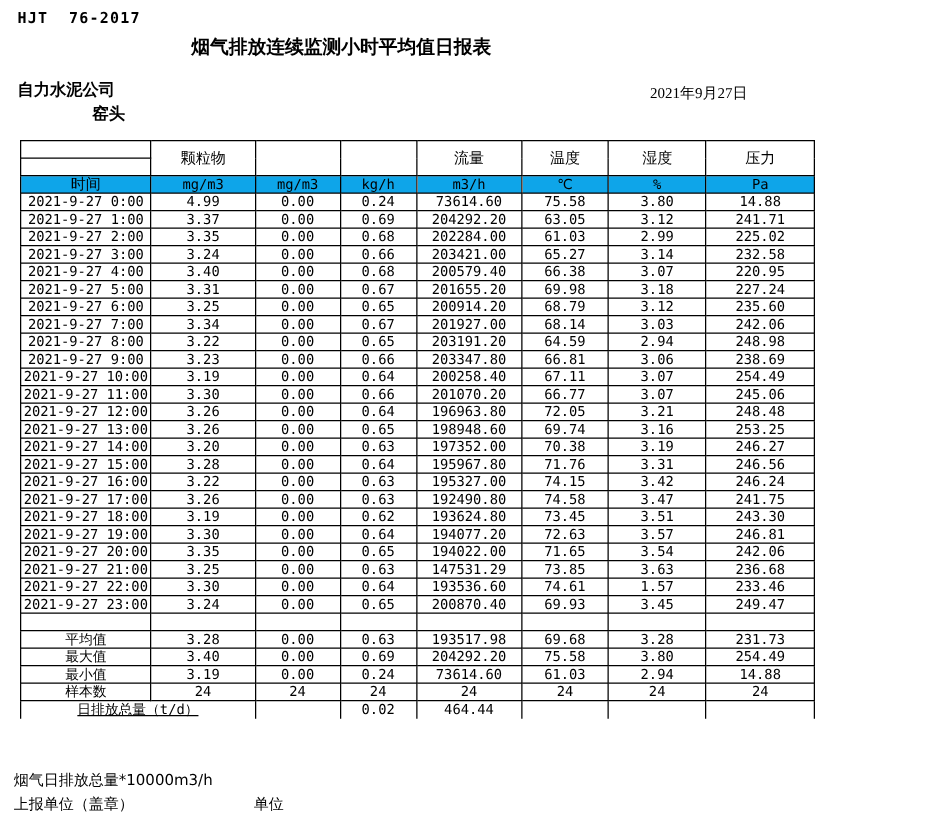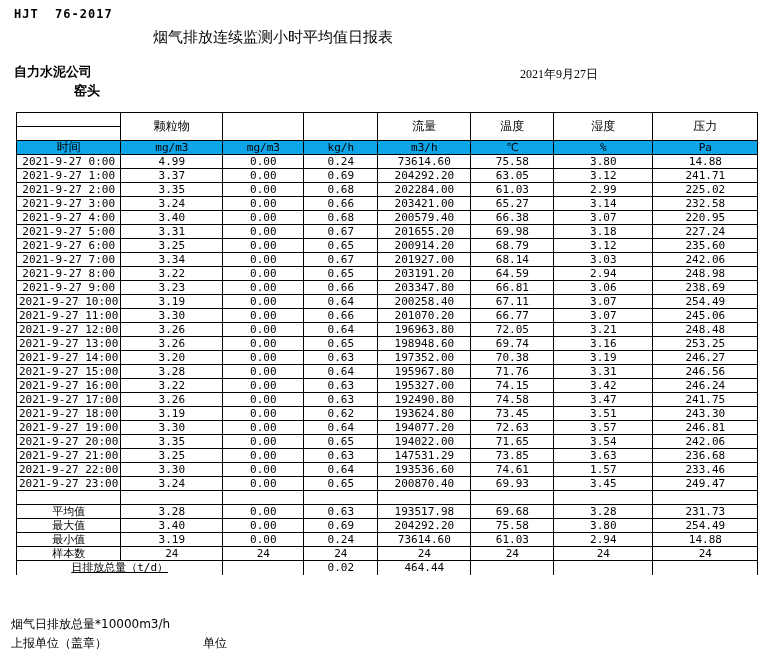--- a/index.html
+++ b/index.html
@@ -1,28 +1,28 @@
 <!DOCTYPE html>
 <html><head>
 <meta charset="utf-8">
 <style>
   * { box-sizing: border-box; }
   html,body { margin:0; padding:0; background:#ffffff; }
   .page {
-    position:relative; width:759px; height:657px; background:#ffffff;
+    position:relative; width:652px; height:657px; background:#ffffff;
     font-family:"DejaVu Sans", sans-serif; color:#000;
   }
   .std-code {
     position:absolute; left:14px; top:7px;
     font-weight:bold; font-size:12px; letter-spacing:1px; white-space:pre;
     font-family:"DejaVu Sans Mono","DejaVu Sans",monospace;
   }
   .report-title {
     position:absolute; left:273px; top:28px; transform:translateX(-50%);
-    font-weight:normal; font-size:15px; white-space:nowrap;
+    font-weight:bold; font-size:15px; white-space:nowrap;
   }
   .company { position:absolute; left:14px; top:63px; font-weight:bold; font-size:13px; }
   .station { position:absolute; left:30px; top:82px; font-weight:bold; font-size:13px;margin-left:44px; }
   .report-date { position:absolute; left:520px; top:66px; font-size:12px;font-family:Liberation Serif, serif; }
 
   table.report {
     position:absolute; left:16px; top:112px;
     border-collapse:collapse; table-layout:fixed;padding-left:14px;
   }
   table.report td {

